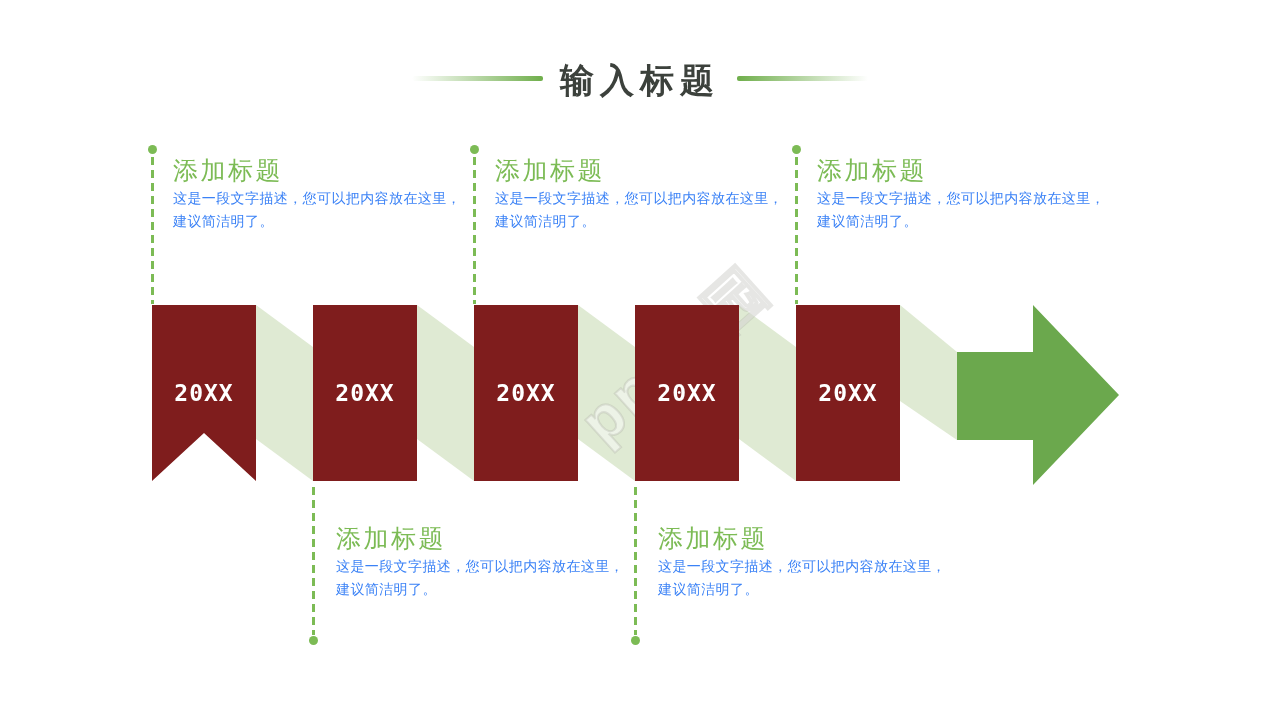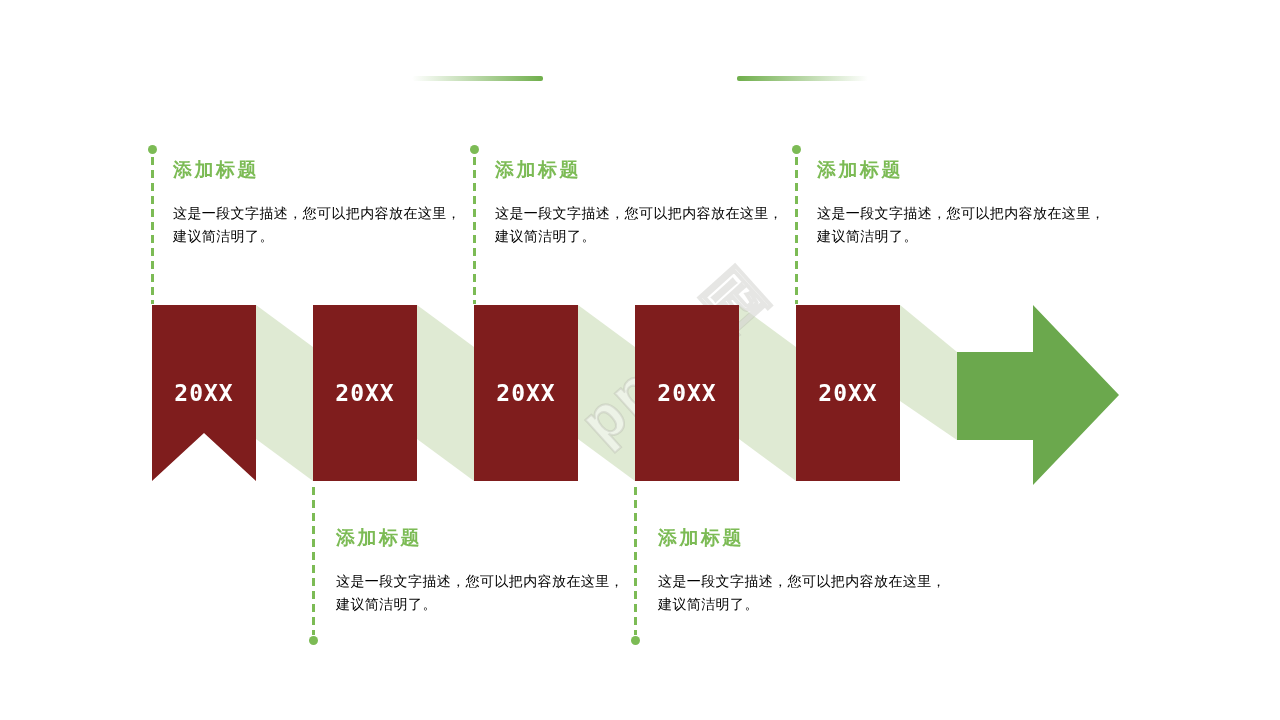--- a/index.html
+++ b/index.html
@@ -58,32 +58,33 @@
   .dot.dt1{left:148px;} .dot.dt2{left:470px;} .dot.dt3{left:792px;}
   .dot.bottom{top:636px;}
   .dot.db1{left:309px;} .dot.db2{left:631px;}
   
   .section{position:absolute;width:310px;}
   .section.top{top:158px;}
   .section.s-t1{left:173px;} .section.s-t2{left:495px;} .section.s-t3{left:817px;}
   .section.bottom{top:526px;}
   .section.s-b1{left:336px;} .section.s-b2{left:658px;}
   .section h2{
-    margin:0;font-size:19px;font-weight:bold;color:#7cbb55;letter-spacing:2.5px;line-height:24px;
+    margin:0;font-size:25px;font-weight:normal;color:#7cbb55;letter-spacing:2.5px;line-height:24px;
   }
   .section p{
-    margin:20px 0 0 0;font-size:14px;color:#000000;letter-spacing:0.4px;line-height:23px;
+    margin:5px 0 0 0;font-size:14px;color:#3b82f6;letter-spacing:0.4px;line-height:23px;
   }
 </style>
 </head>
 <body>
 
 <div class="slide">
 
   <div class="title-line left"></div>
+  <h1 class="slide-title">输入标题</h1>
   <div class="title-line right"></div>
 
   <svg class="ribbon-svg" viewBox="0 0 1280 720">
     <polygon class="fold" points="256,305 313,347 313,481 256,439"></polygon>
     <polygon class="fold" points="417,305 474,347 474,481 417,439"></polygon>
     <polygon class="fold" points="578,305 635,347 635,481 578,439"></polygon>
     <polygon class="fold" points="739,305 796,347 796,481 739,439"></polygon>
     <polygon class="fold" points="900,305 957,352 957,440 900,401"></polygon>
     <polygon class="arrow" points="957,352 1033,352 1033,305 1119,395 1033,485 1033,440 957,440"></polygon>
   </svg>

